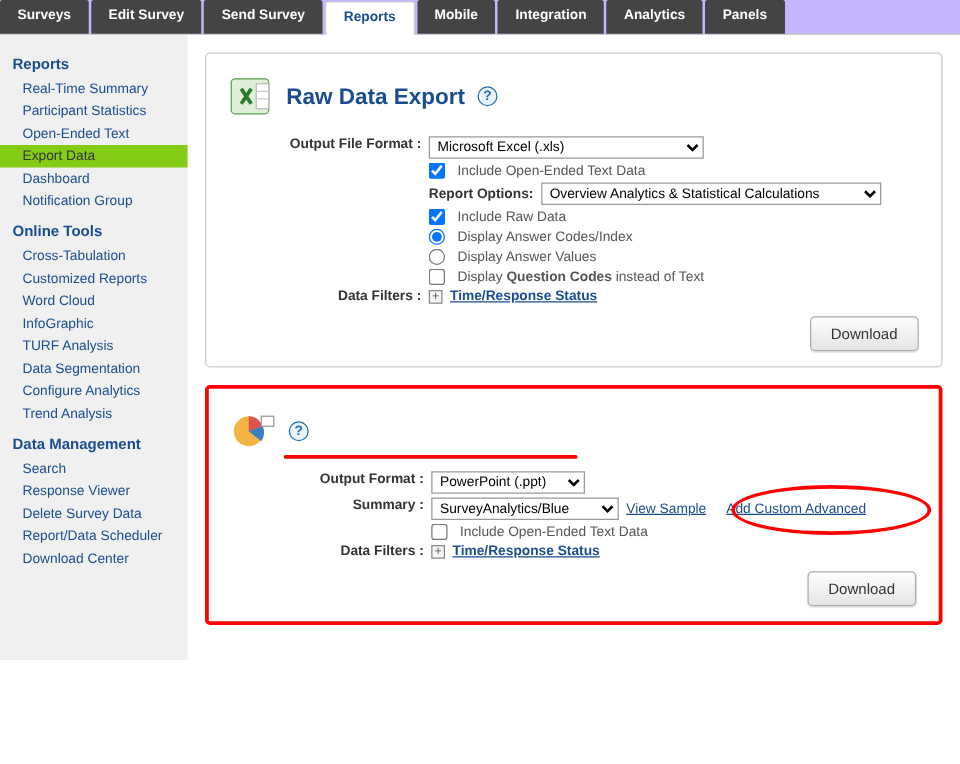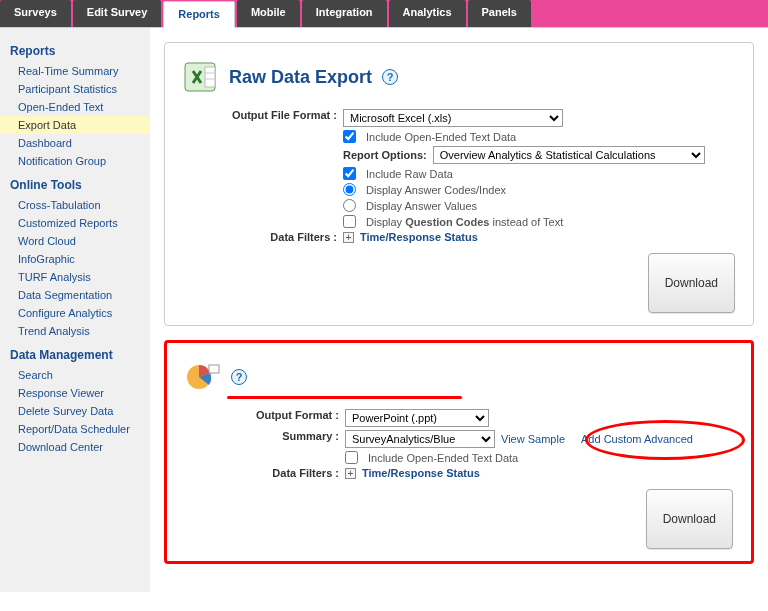--- a/index.html
+++ b/index.html
@@ -5,21 +5,21 @@
   * { box-sizing: border-box; }
   body {
     margin: 0;
     font-family: Verdana, Arial, sans-serif;
     font-size: 11px;
     background: #fff;
     width: 768px;
   }
   .tabs {
     display: flex;
-    background: #ec4899;
+    background: #c4b5fd;
     border-bottom: 1px solid #ccc;
     height: 28px;
   }
   .tab {
     background: #444;
     color: #fff;
     padding: 6px 14px;
     margin-right: 2px;
     font-weight: bold;
     font-size: 11px;
@@ -50,21 +50,21 @@
     padding: 8px 10px 4px 10px;
     font-size: 12px;
   }
   .side-item {
     color: #1a4d8f;
     padding: 3px 20px 3px 18px;
     font-size: 11px;
     cursor: pointer;
   }
   .side-item.active {
-    background: #fef9c3;
+    background: #84cc16;
     color: #333;
   }
   .content {
     flex: 1;
     padding: 14px;
   }
   .panel {
     border: 1px solid #ccc;
     border-radius: 4px;
     padding: 16px 18px 12px 18px;
@@ -138,20 +138,21 @@
     border: 1px solid #999;
     background: #fff;
     padding: 1px 2px;
   }
   input[type=checkbox], input[type=radio] {
     margin: 0 4px 0 0;
     vertical-align: middle;
   }
   .link {
     color: #1a4d8f;
+    text-decoration: underline;
     cursor: pointer;
   }
   .plus-box {
     display: inline-block;
     width: 11px;
     height: 11px;
     border: 1px solid #888;
     text-align: center;
     line-height: 9px;
     font-size: 10px;
@@ -159,41 +160,42 @@
     background: #f5f5f5;
   }
   .btn-row {
     text-align: right;
     margin-top: 10px;
   }
   .btn {
     background: linear-gradient(#fdfdfd,#e5e5e5);
     border: 1px solid #aaa;
     border-radius: 4px;
-    padding: 22px 16px;
+    padding: 6px 16px;
     font-size: 12px;
     color: #333;
     cursor: pointer;
     box-shadow: 0 1px 1px rgba(0,0,0,0.1);
   }
   .red-circle {
     position: absolute;
     border: 3px solid #ff0000;
     border-radius: 50%;
     width: 160px;
     height: 40px;
     pointer-events: none;
   }
 </style>
 </head>
 <body>
 
 <div class="tabs" id="tabs">
     <div class="tab">Surveys</div>
     <div class="tab">Edit Survey</div>
+    <div class="tab">Send Survey</div>
     <div class="tab active">Reports</div>
     <div class="tab">Mobile</div>
     <div class="tab">Integration</div>
     <div class="tab">Analytics</div>
     <div class="tab">Panels</div>
   </div>
 
 <div class="main">
   <div class="sidebar" id="sidebar">
       <div class="side-group-title">Reports</div>
@@ -311,21 +313,21 @@
               <rect x="24" y="6" width="10" height="8" fill="#fff" stroke="#999"></rect>
             </svg>
         </span>
         <span class="help-icon">?</span>
         <div class="underline-red"></div>
       </div>
 
       <div class="form-row">
         <div class="form-label">Output Format :</div>
         <div class="form-field">
-          <select style="width:144px">
+          <select style="width:123px">
             <option>PowerPoint (.ppt)</option>
           </select>
         </div>
       </div>
       <div class="form-row" style="position:relative">
         <div class="form-label">Summary :</div>
         <div class="form-field">
           <select style="width:150px">
             <option>SurveyAnalytics/Blue</option>
           </select>

